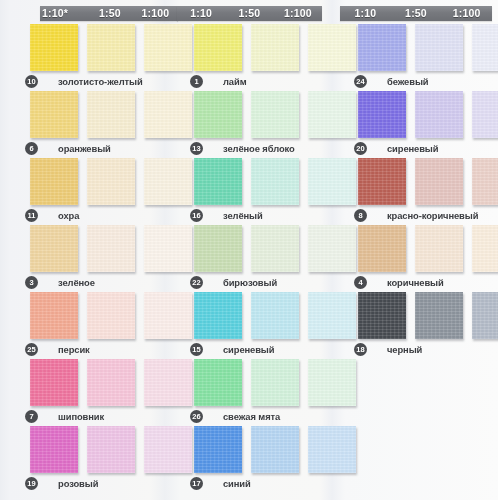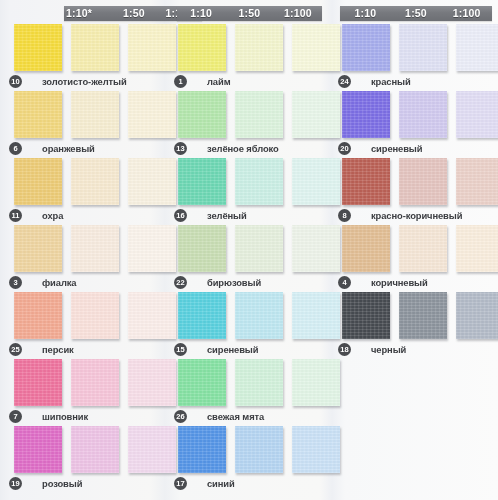--- a/index.html
+++ b/index.html
@@ -31,37 +31,37 @@
   .col-2{width:166px;}
 
   
   .hdr{
     position:absolute;top:6px;
     height:15px;
     background:linear-gradient(to bottom,#8a8c91 0%,#77797e 45%,#6d6f74 100%);
     display:flex;align-items:center;
     box-shadow:0 1px 1px rgba(0,0,0,.12);
   }
-  .col-0 .hdr{left:64px;width:138px;}
+  .col-0 .hdr{left:40px;width:138px;}
   .col-1 .hdr{left:11px;width:145px;}
   .col-2 .hdr{left:8px;width:152px;}
 
   .hdr-cell{
     flex:1;text-align:center;
     color:#ffffff;
     font-size:10.5px;
     font-weight:bold;
     letter-spacing:.2px;
     line-height:15px;
     text-shadow:0 1px 0 rgba(0,0,0,.35);
   }
   .col-0 .hdr-cell:first-child{text-align:left;padding-left:2px;}
 
   
-  .rows{position:absolute;top:24px;left:0;right:0;}
+  .rows{position:absolute;top:24px;left:16px;right:0;}
   .row{height:67px;position:relative;}
 
   .swatches{position:absolute;top:0;left:0;height:48px;}
   .col-0 .swatches{left:14px;}
   .col-1 .swatches{left:12px;}
   .col-2 .swatches{left:10px;}
 
   .sw{
     position:absolute;top:0;
     width:48px;height:47px;
@@ -157,21 +157,21 @@
             </div>
           </div>
           <div class="row">
             <div class="swatches">
               <div class="sw p0" style="background: rgb(240, 214, 162);"></div>
               <div class="sw p1" style="background: rgb(248, 236, 224);"></div>
               <div class="sw p2" style="background: rgb(251, 244, 236);"></div>
             </div>
             <div class="caption">
               <div class="badge">3</div>
-              <div class="cap-name">фиалка</div>
+              <div class="cap-name">зелёное</div>
             </div>
           </div>
           <div class="row">
             <div class="swatches">
               <div class="sw p0" style="background: rgb(244, 171, 147);"></div>
               <div class="sw p1" style="background: rgb(250, 226, 220);"></div>
               <div class="sw p2" style="background: rgb(251, 238, 234);"></div>
             </div>
             <div class="caption">
               <div class="badge">25</div>
@@ -296,21 +296,21 @@
         </div>
         <div class="rows">
           <div class="row">
             <div class="swatches">
               <div class="sw p0" style="background: rgb(167, 174, 238);"></div>
               <div class="sw p1" style="background: rgb(224, 226, 245);"></div>
               <div class="sw p2" style="background: rgb(236, 238, 249);"></div>
             </div>
             <div class="caption">
               <div class="badge">24</div>
-              <div class="cap-name">красный</div>
+              <div class="cap-name">бежевый</div>
             </div>
           </div>
           <div class="row">
             <div class="swatches">
               <div class="sw p0" style="background: rgb(125, 111, 230);"></div>
               <div class="sw p1" style="background: rgb(210, 203, 240);"></div>
               <div class="sw p2" style="background: rgb(226, 222, 245);"></div>
             </div>
             <div class="caption">
               <div class="badge">20</div>

